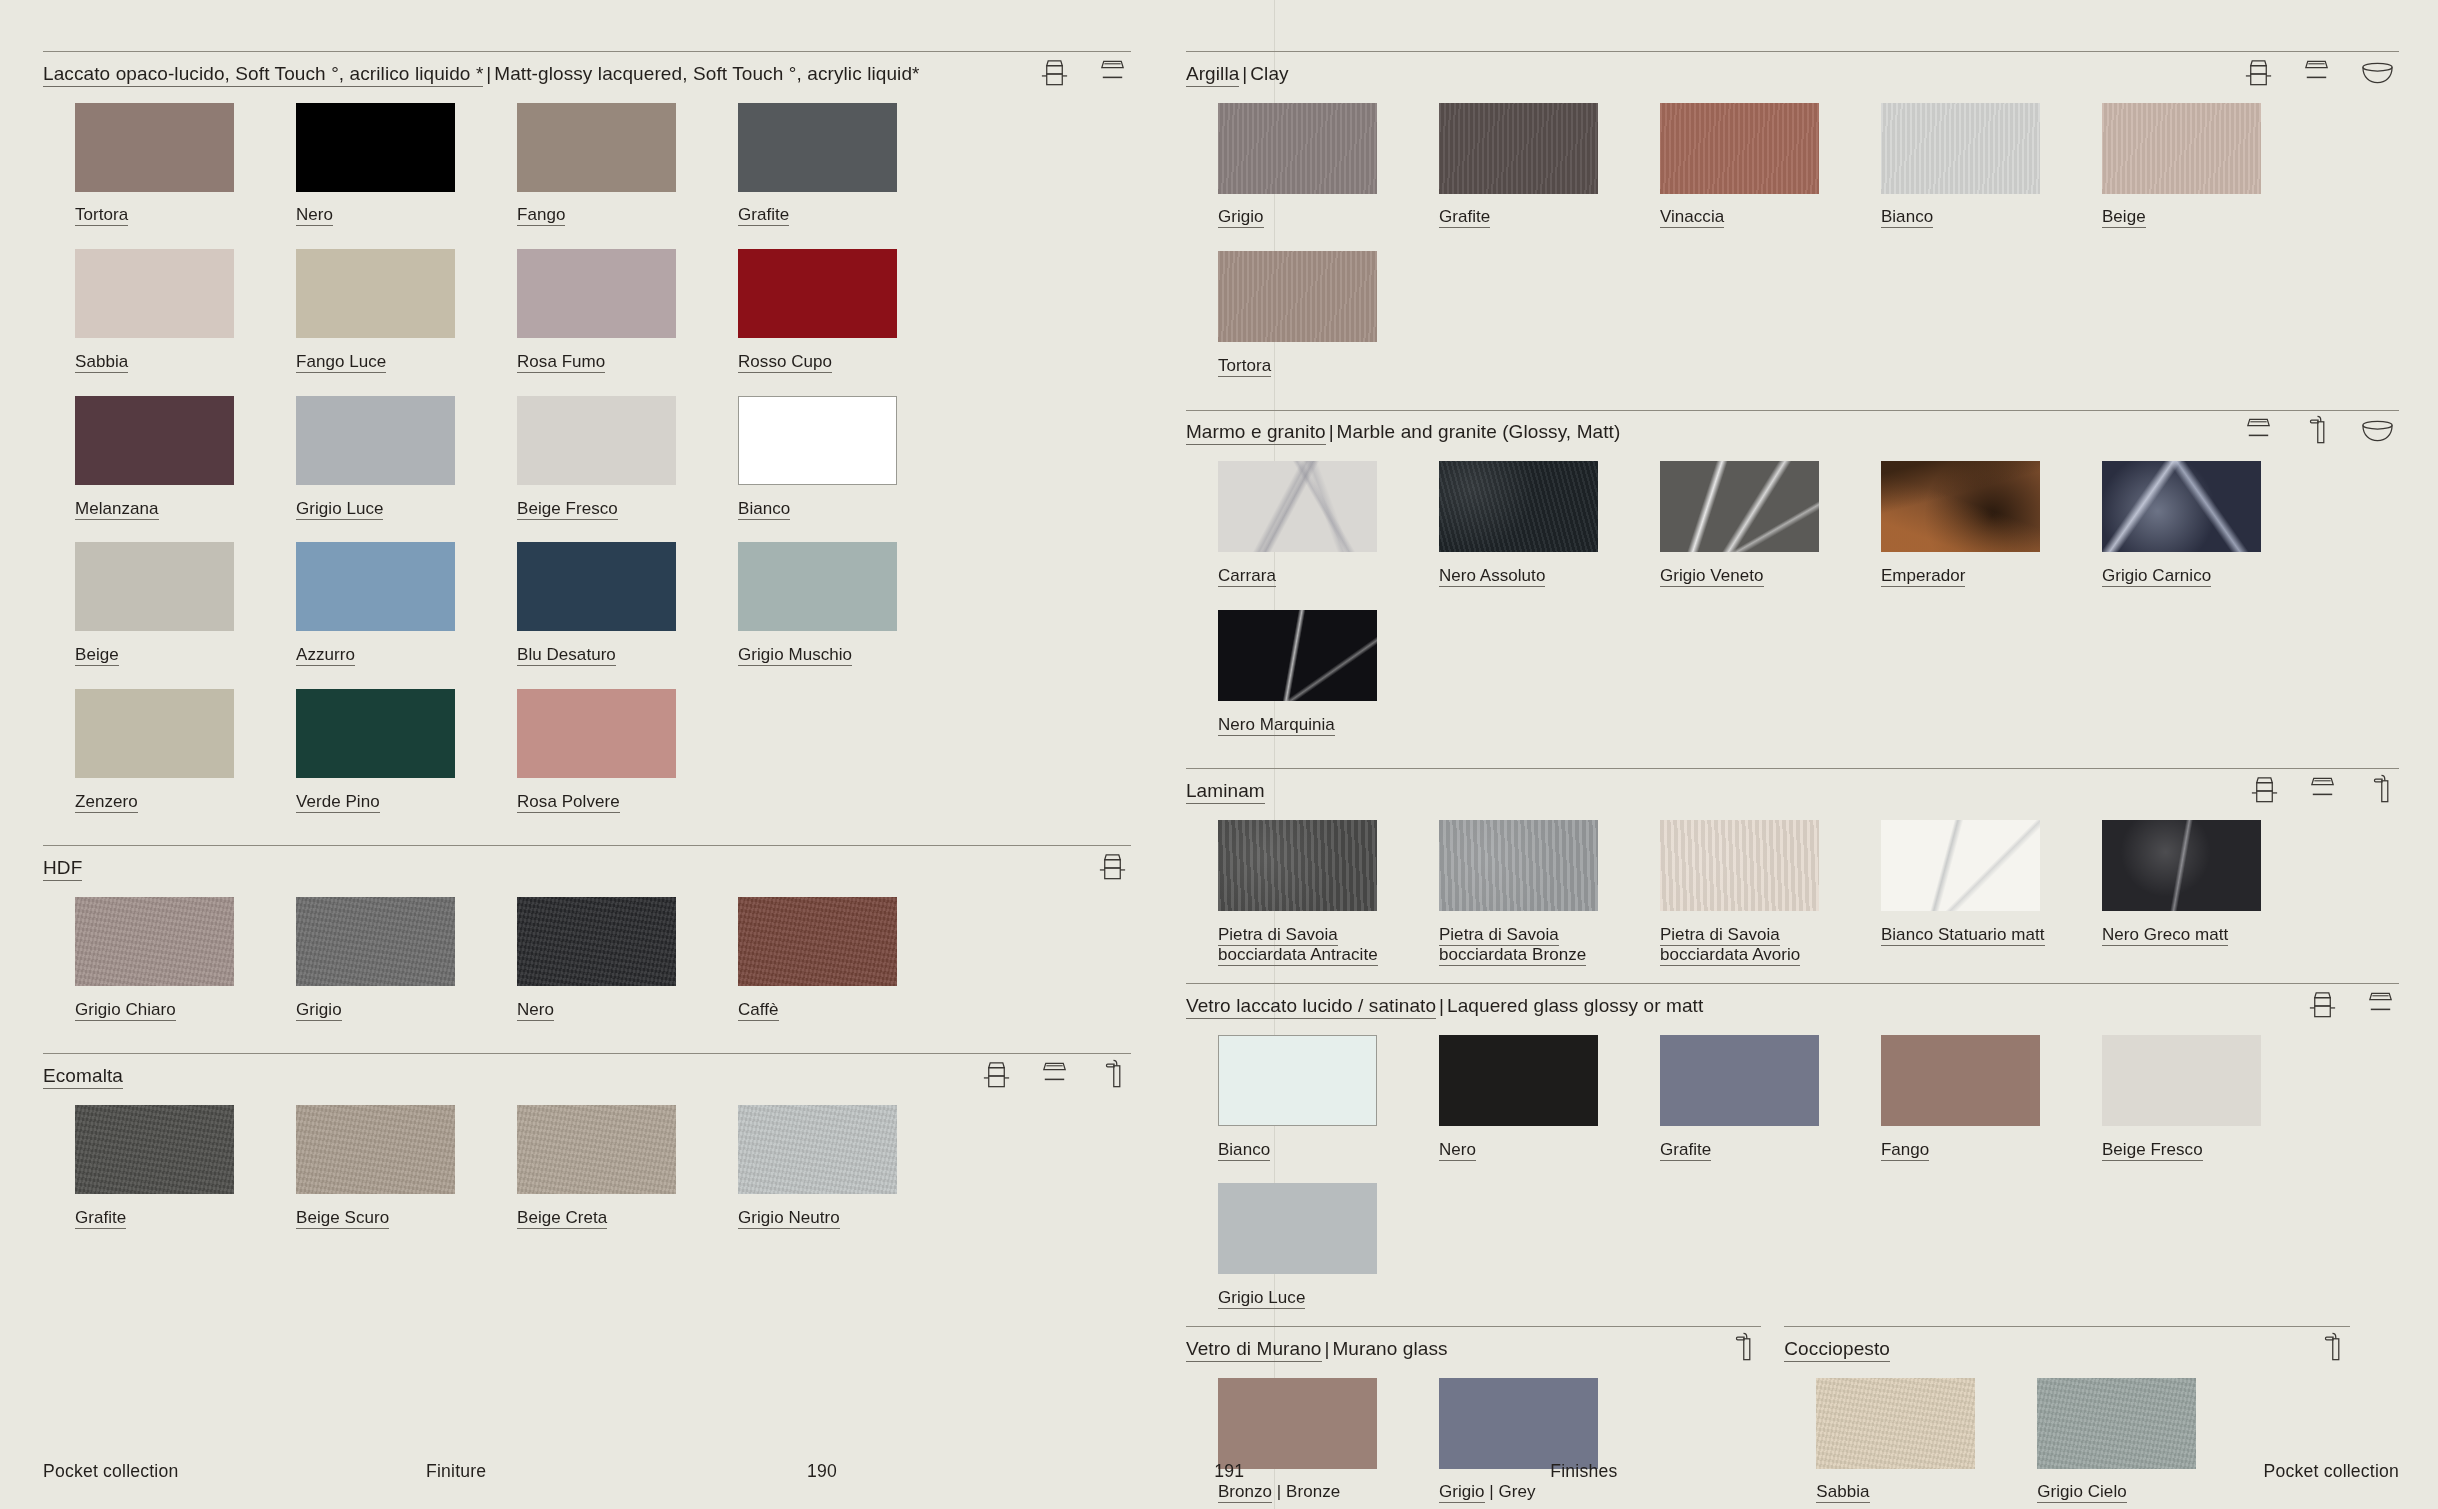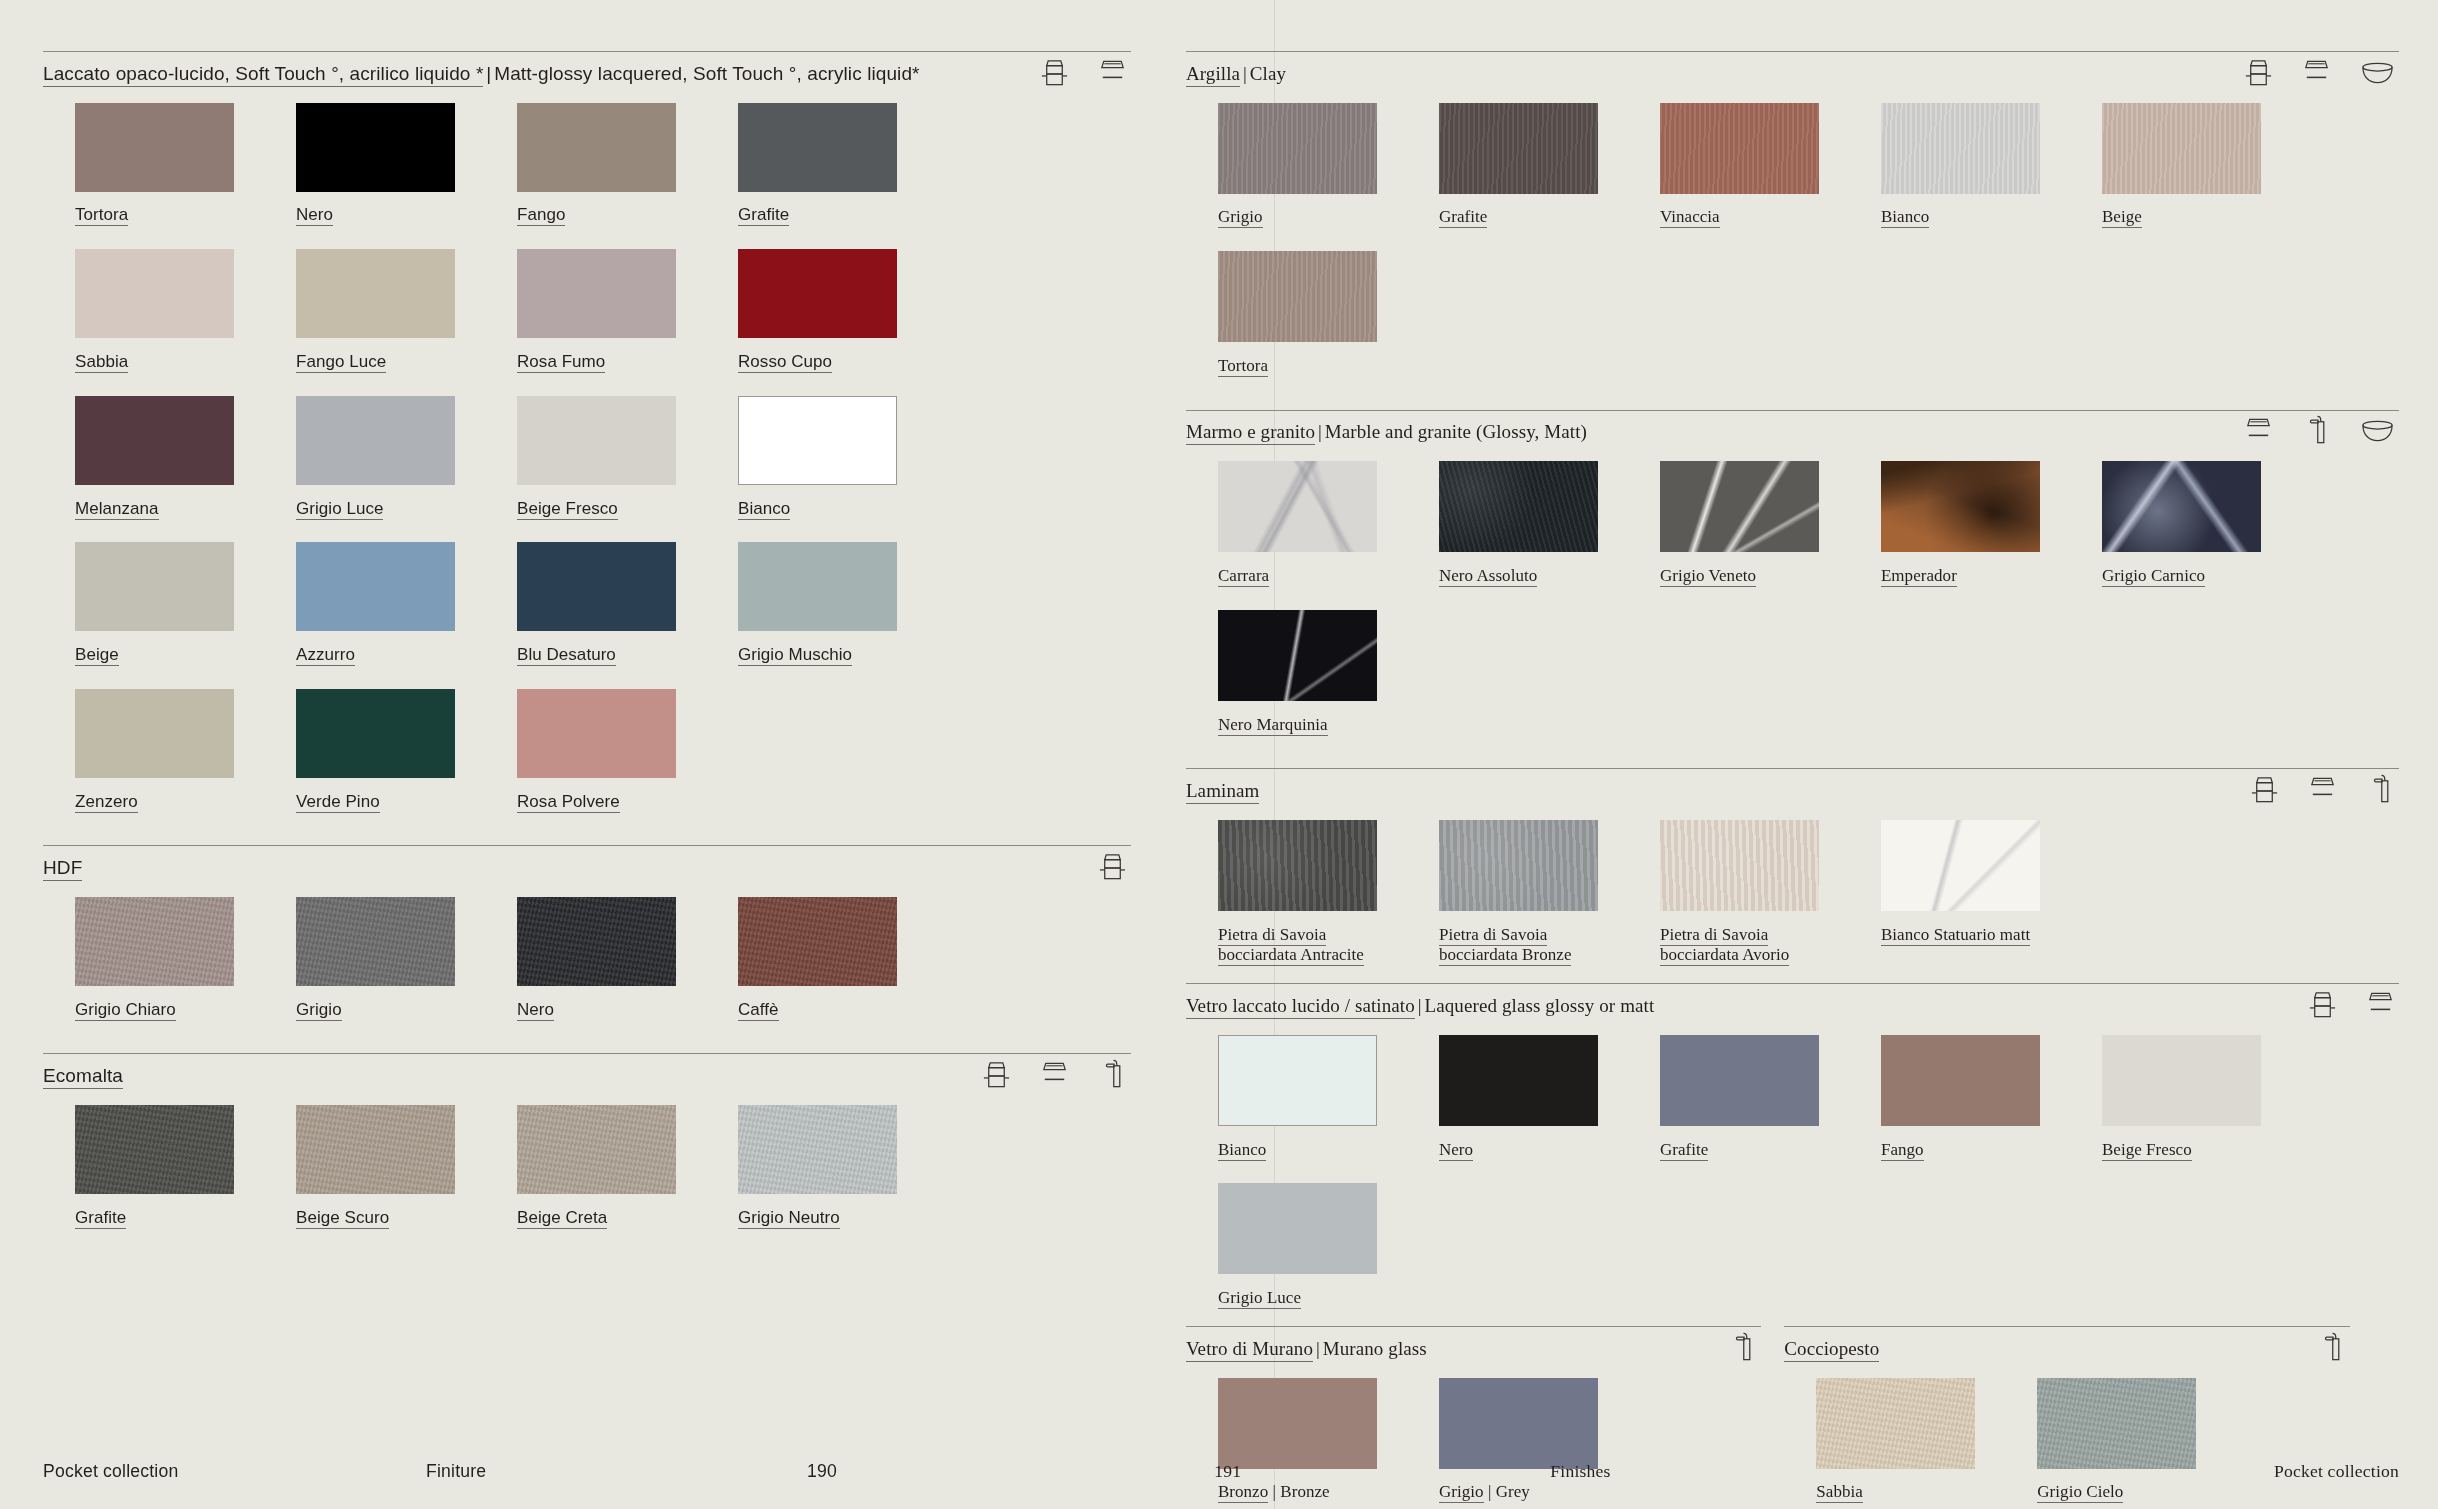--- a/index.html
+++ b/index.html
@@ -15,21 +15,21 @@
   }
   .page{
     position:absolute; inset:0;
     display:flex;
   }
   .col{
     position:relative;
     height:100%;
   }
   .col-left{ width:1274px; }
-  .col-right{ width:1380px;font-family:Liberation Serif, serif; }
+  .col-right{ width:1380px; }
 
   
   .spine{
     position:absolute;
     left:1274px; top:0; width:1px; height:1510px;
     background:#d6d5cc;
   }
 
   .inner-left{ padding:51px 39px 0 43px; }
   .inner-right{ padding:51px 39px 0 15.6px; }
@@ -506,20 +506,24 @@
               <div class="sw-label"><span>Pietra di Savoia bocciardata Bronze</span></div>
             </div>
           <div class="cell">
               <div class="sw" style="background-color: rgb(228, 217, 206); background-image: repeating-linear-gradient(88deg, rgba(255, 255, 255, 0.1) 0px, rgba(255, 255, 255, 0.1) 2.9px, rgba(0, 0, 0, 0.07) 2.9px, rgba(0, 0, 0, 0.07) 6.8px), radial-gradient(circle at 30% 40%, rgba(255, 255, 255, 0.1), transparent 60%);"></div>
               <div class="sw-label"><span>Pietra di Savoia bocciardata Avorio</span></div>
             </div>
           <div class="cell">
               <div class="sw" style="background-color: rgb(245, 244, 239); background-image: linear-gradient(105deg, transparent 40%, rgba(150, 155, 160, 0.45) 42%, transparent 45%), linear-gradient(135deg, transparent 62%, rgba(160, 165, 170, 0.35) 64%, transparent 67%);"></div>
               <div class="sw-label"><span>Bianco Statuario matt</span></div>
             </div>
+          <div class="cell">
+              <div class="sw" style="background-color: rgb(38, 38, 42); background-image: linear-gradient(100deg, transparent 48%, rgba(220, 220, 225, 0.5) 50%, transparent 52%), radial-gradient(circle at 40% 35%, rgba(255, 255, 255, 0.18), transparent 40%);"></div>
+              <div class="sw-label"><span>Nero Greco matt</span></div>
+            </div>
         </div>
       </div>
 
       <div class="section" style="margin-top:-5.9px;">
         <div class="sec-rule"></div>
         <div class="sec-head">
           <div class="sec-title">
             <span class="it">Vetro laccato lucido / satinato</span><span class="sep">|</span><span>Laquered glass glossy or matt</span>
           </div>
           <div class="sec-icons">

